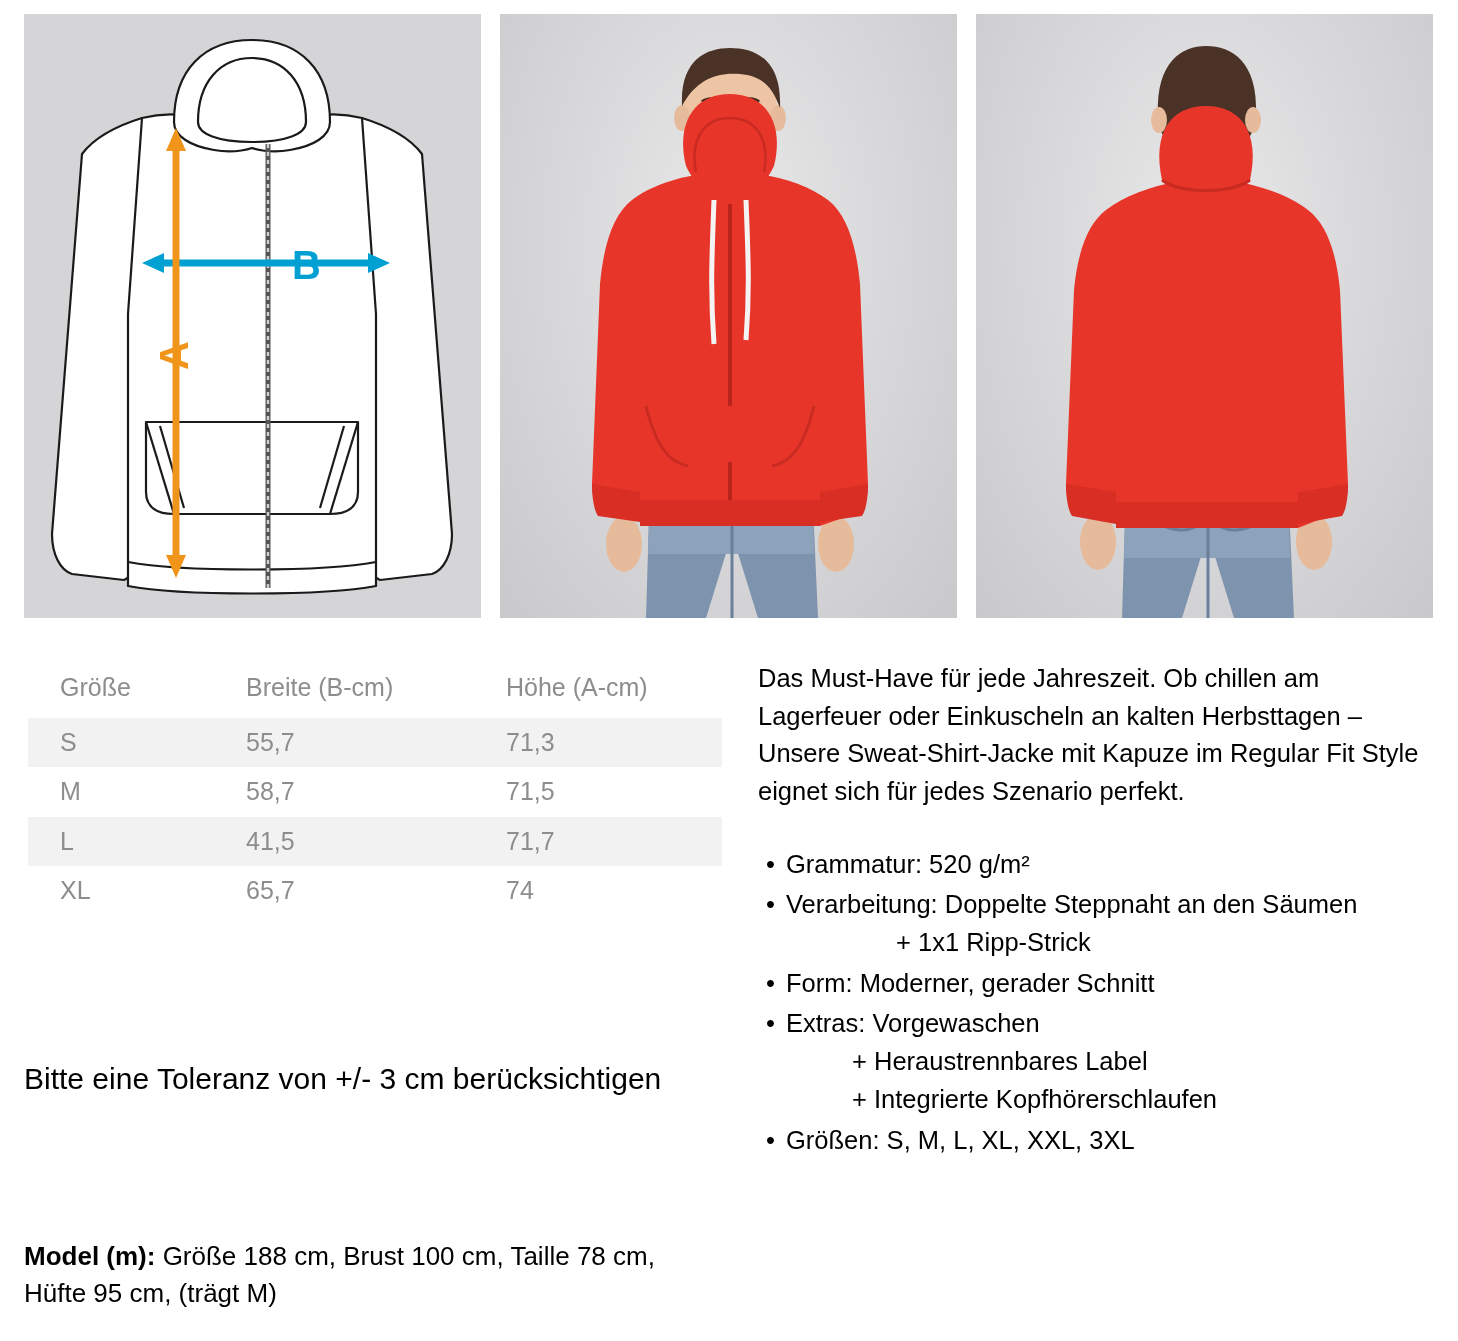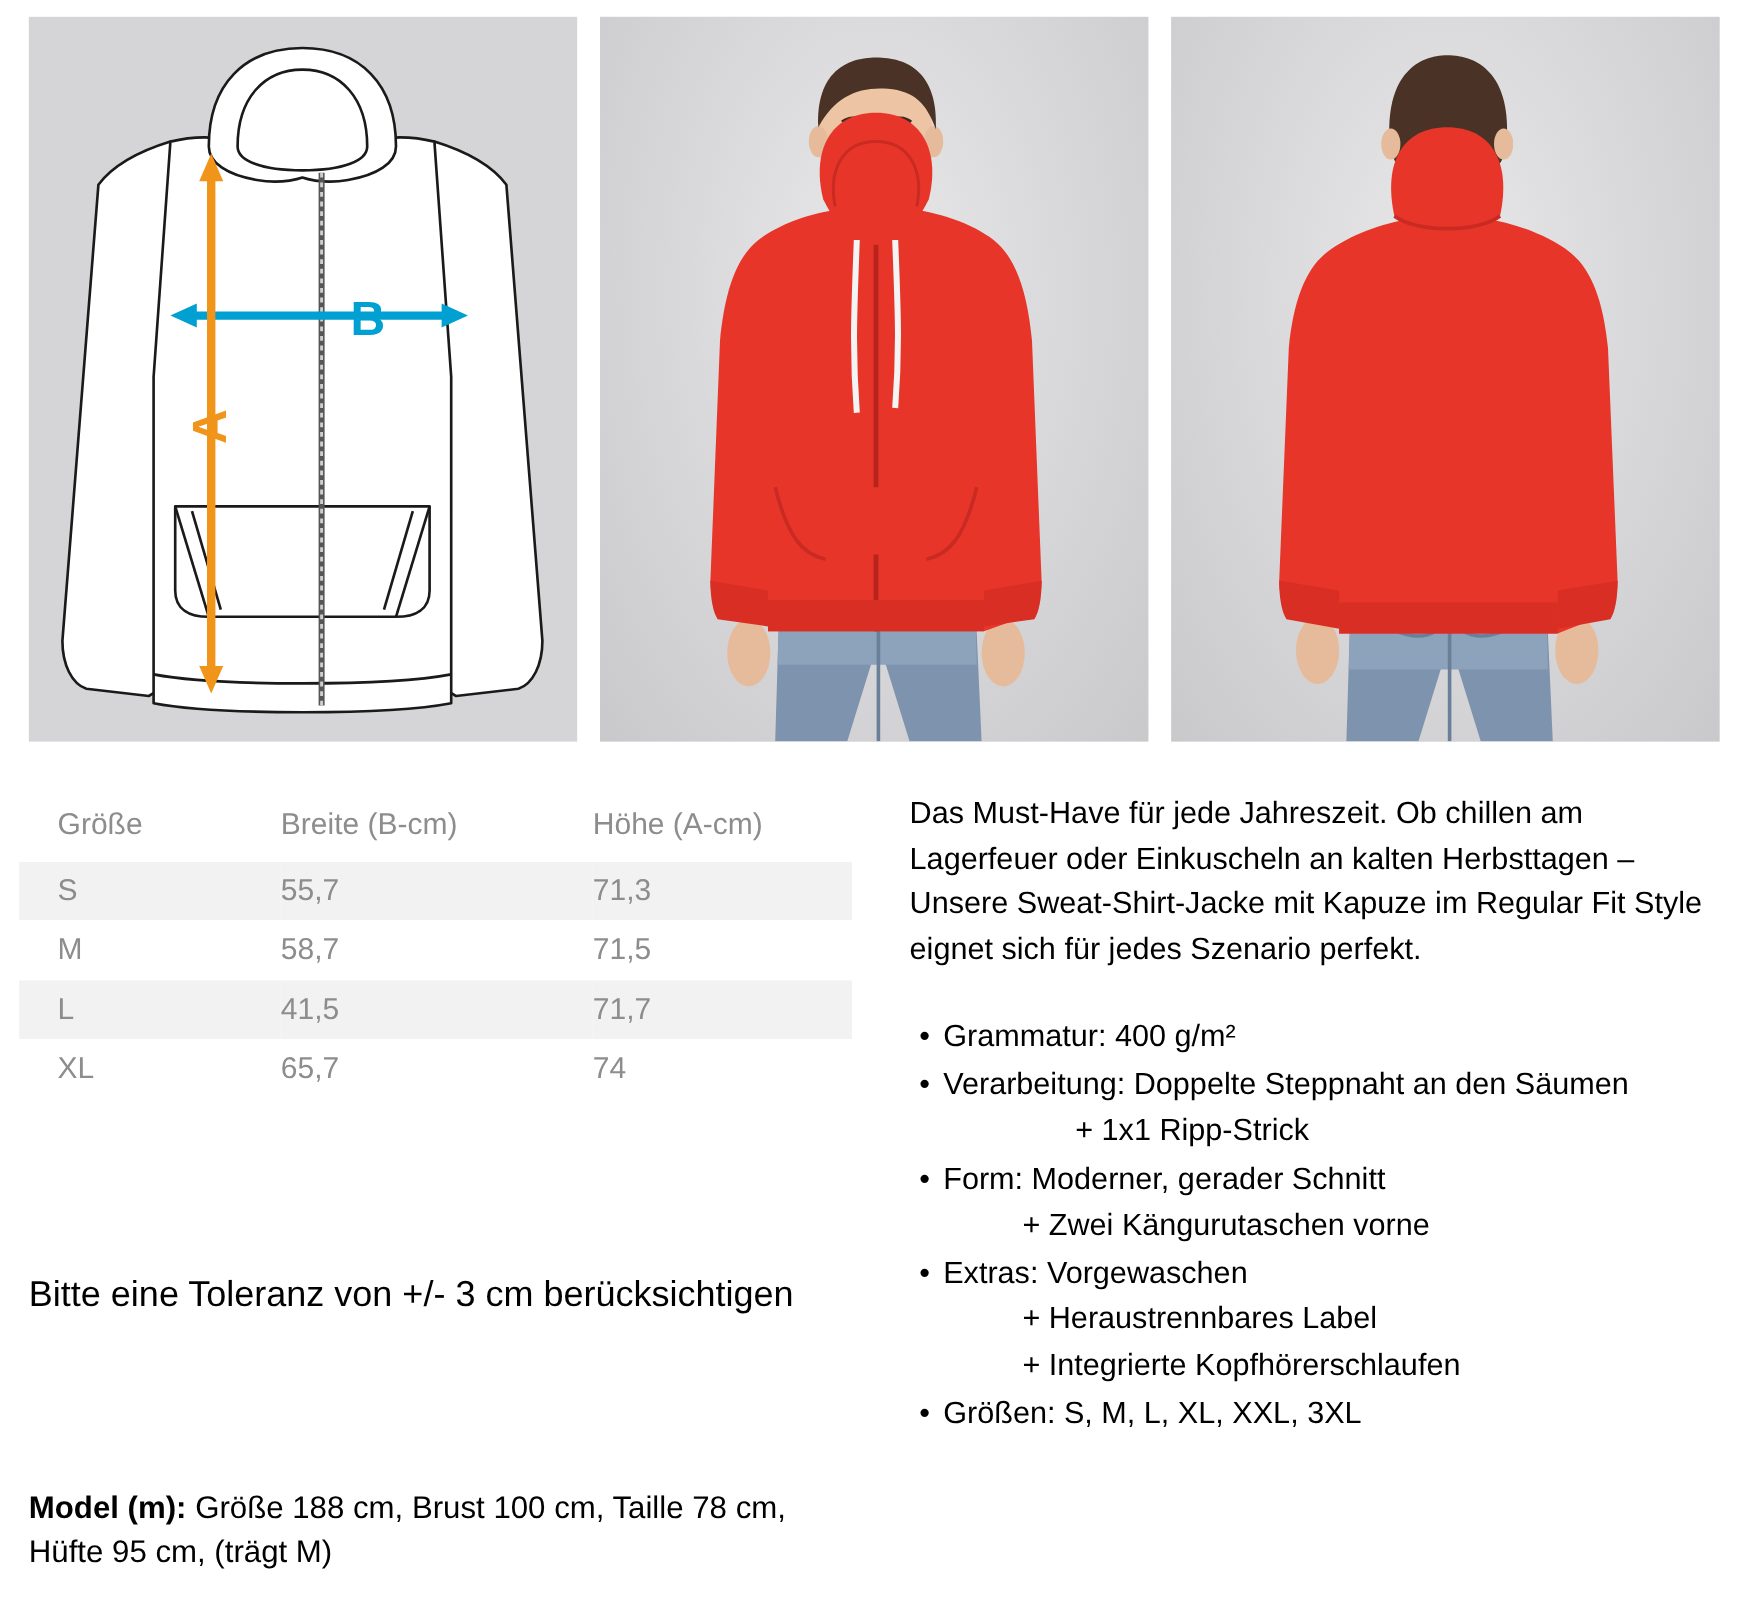--- a/index.html
+++ b/index.html
@@ -53,21 +53,21 @@
     position: absolute;
     left: 0;
     top: 630px;
     width: 1458px;
     height: 711px;
   }
 
   
   .table-wrap {
     position: absolute;
-    left: 16px;
+    left: 28px;
     top: 26px;
     width: 694px;
   }
   table.sizes {
     border-collapse: collapse;
     width: 694px;
     table-layout: fixed;
   }
   table.sizes th, table.sizes td {
     text-align: left;
@@ -319,29 +319,28 @@
 
     <div class="model">
       <b>Model (m):</b><span> Größe 188 cm, Brust 100 cm, Taille 78 cm,</span><br>
       <span>Hüfte 95 cm, (trägt M)</span>
     </div>
 
     <div class="desc">
       <p class="intro">Das Must-Have für jede Jahreszeit. Ob chillen am Lagerfeuer oder Einkuscheln an kalten Herbsttagen – Unsere Sweat-Shirt-Jacke mit Kapuze im Regular Fit Style eignet sich für jedes Szenario perfekt.</p>
       <ul class="features">
         <li>
-          <span>Grammatur: 400 g/m²</span>
+          <span>Grammatur: 520 g/m²</span>
         </li>
         <li>
           <span>Verarbeitung: Doppelte Steppnaht an den Säumen</span>
           <span class="sub deep">+ 1x1 Ripp-Strick</span>
         </li>
         <li>
           <span>Form: Moderner, gerader Schnitt</span>
-          <span class="sub">+ Zwei Kängurutaschen vorne</span>
         </li>
         <li>
           <span>Extras: Vorgewaschen</span>
           <span class="sub">+ Heraustrennbares Label</span>
           <span class="sub">+ Integrierte Kopfhörerschlaufen</span>
         </li>
         <li>
           <span>Größen:  S, M, L, XL, XXL, 3XL</span>
         </li>
       </ul>

